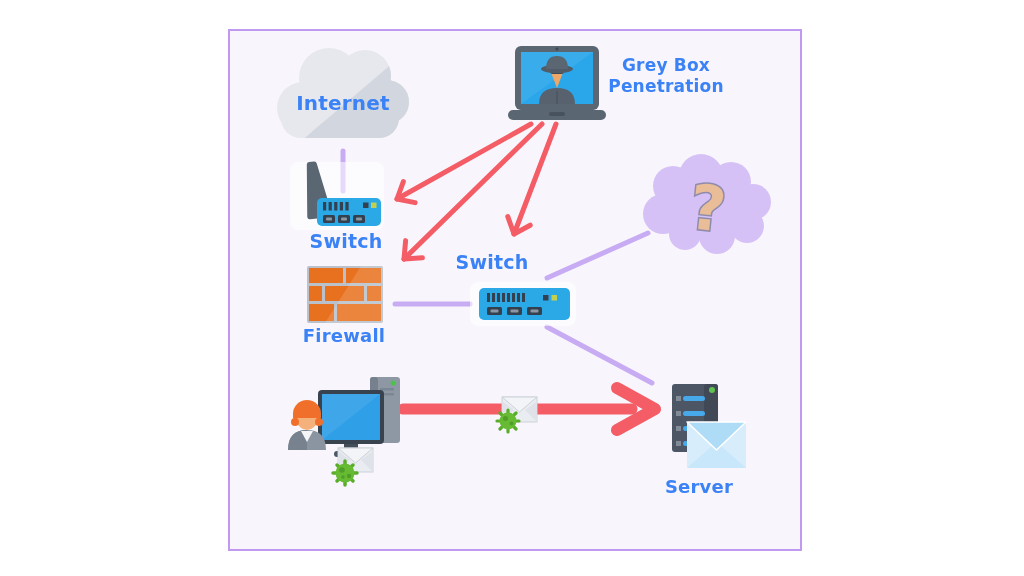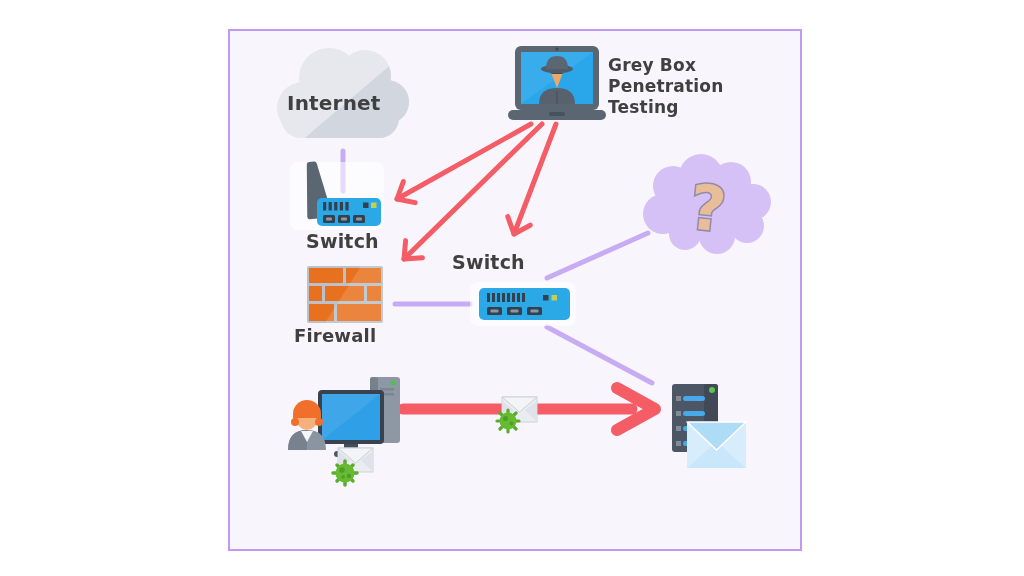--- a/index.html
+++ b/index.html
@@ -2,21 +2,21 @@
 <html><head>
 <meta charset="utf-8">
 <style>
   html,body{margin:0;padding:0;background:#ffffff;}
   .canvas{position:relative;width:1024px;height:576px;background:#ffffff;overflow:hidden;
           font-family:"DejaVu Sans","Liberation Sans",sans-serif;}
   .board{position:absolute;left:228px;top:29px;width:570px;height:518px;
          border:2px solid #c09af0;background:#f8f6fc;}
   .layer{position:absolute;left:0;top:0;width:1024px;height:576px;pointer-events:none;}
   .node{position:absolute;}
-  .lbl{position:absolute;font-weight:bold;color:#404040;letter-spacing:.2px;}
+  .lbl{position:absolute;text-align:center;font-weight:bold;color:#3b82f6;letter-spacing:.2px;}
   .lbl-internet{left:287px;top:91px;width:112px;font-size:20px;}
   .lbl-router{left:306px;top:230px;width:80px;font-size:19px;}
   .lbl-firewall{left:294px;top:325px;width:100px;font-size:18px;}
   .lbl-switch{left:452px;top:251px;width:80px;font-size:19px;}
   .lbl-title{left:608px;top:55px;width:116px;font-size:17px;line-height:21px;}
   .lbl-email{left:649px;top:475px;width:100px;font-size:18px;line-height:24px;}
   .lbl span{display:block;}
   .icon-card{position:absolute;background:rgba(255,255,255,.55);border-radius:8px;}
 </style>
 </head>
@@ -92,21 +92,20 @@
       <ellipse cx="49" cy="23" rx="16" ry="4.2" fill="#515c68"></ellipse>
       <path d="M38,23 q0,-13 11,-13 q11,0 11,13 z" fill="#5b6673"></path>
       <rect x="0" y="64" width="98" height="10" rx="5" fill="#5b6673"></rect>
       <rect x="41" y="66" width="16" height="4" rx="2" fill="#47525e"></rect>
     </svg>
   </div>
 
   <div class="lbl lbl-title">
     <span>Grey Box</span>
     <span>Penetration</span>
-    <span>Testing</span>
   </div>
 
   <div class="node" style="left:300px;top:158px;width:86px;height:72px;">
     <svg width="86" height="72" viewBox="0 0 86 72">
       <polygon points="12,6 17,6 27,58 7,58" fill="#5b6673" stroke="#5b6673" stroke-width="5" stroke-linejoin="round" transform="rotate(-6 16 32)"></polygon>
       <rect x="17" y="40" width="64" height="28" rx="5" fill="#2ba8e6"></rect>
       <g fill="#324050">
         <rect x="23" y="44" width="3.2" height="8.5"></rect>
           <rect x="28.6" y="44" width="3.2" height="8.5"></rect>
         <rect x="34.2" y="44" width="3.2" height="8.5"></rect>
@@ -279,14 +278,15 @@
           <rect x="17" y="61" width="22" height="5" rx="2.5" fill="#47a8ea"></rect>
       </g>
       <g>
         <rect x="21" y="42" width="59" height="46" fill="#d8edfc"></rect>
         <polygon points="21,88 50.5,62 80,88" fill="#c9e7fa"></polygon>
         <path d="M21,42 L50.5,70 L80,42 Z" fill="#aedcf6" stroke="#ffffff" stroke-width="1.5" stroke-linejoin="round"></path>
       </g>
     </svg>
   </div>
   <div class="lbl lbl-email">
+    <span>Server</span>
   </div>
 </div>
 
 </body></html>

